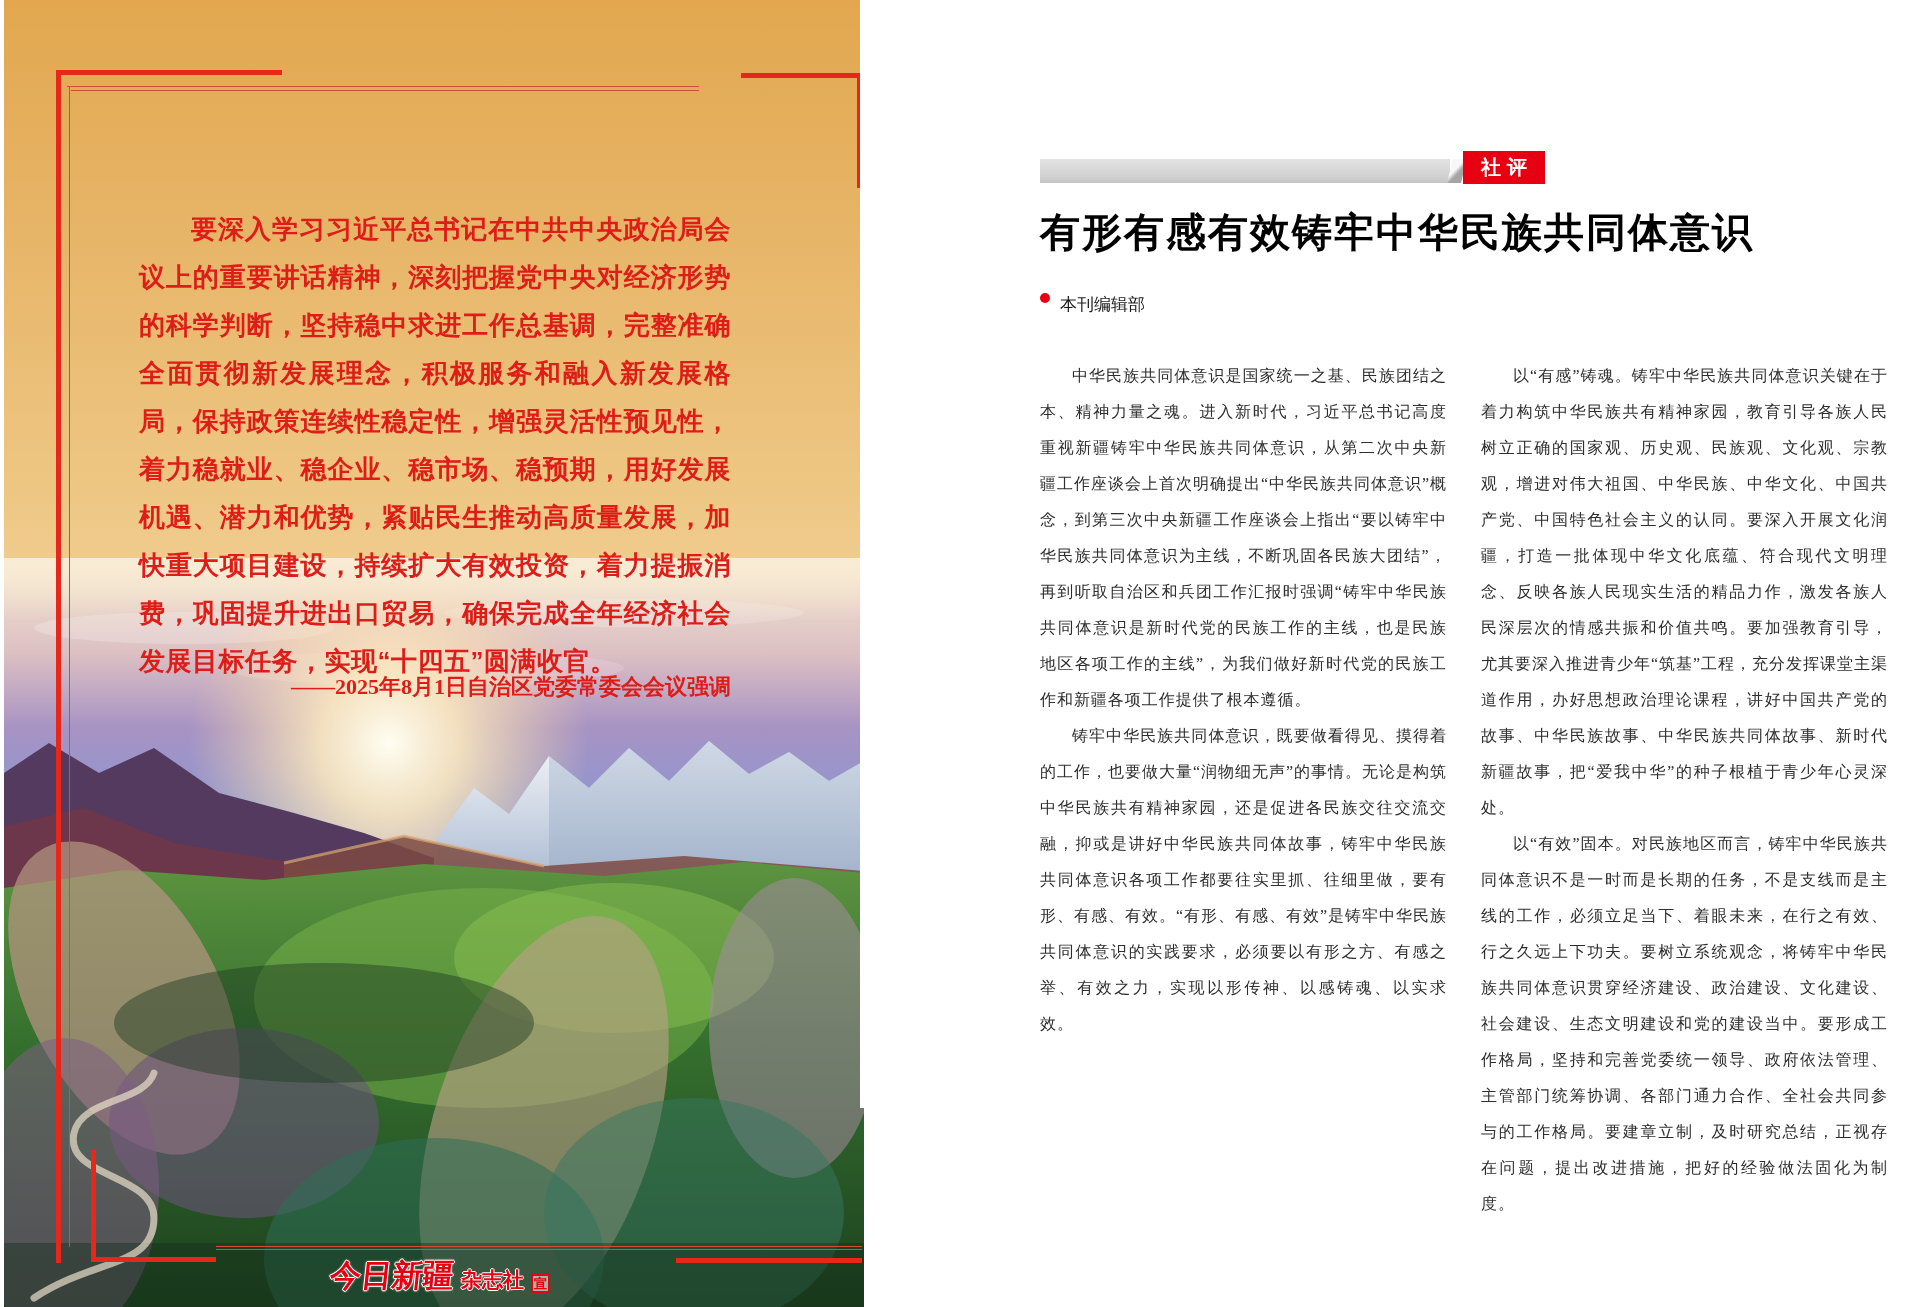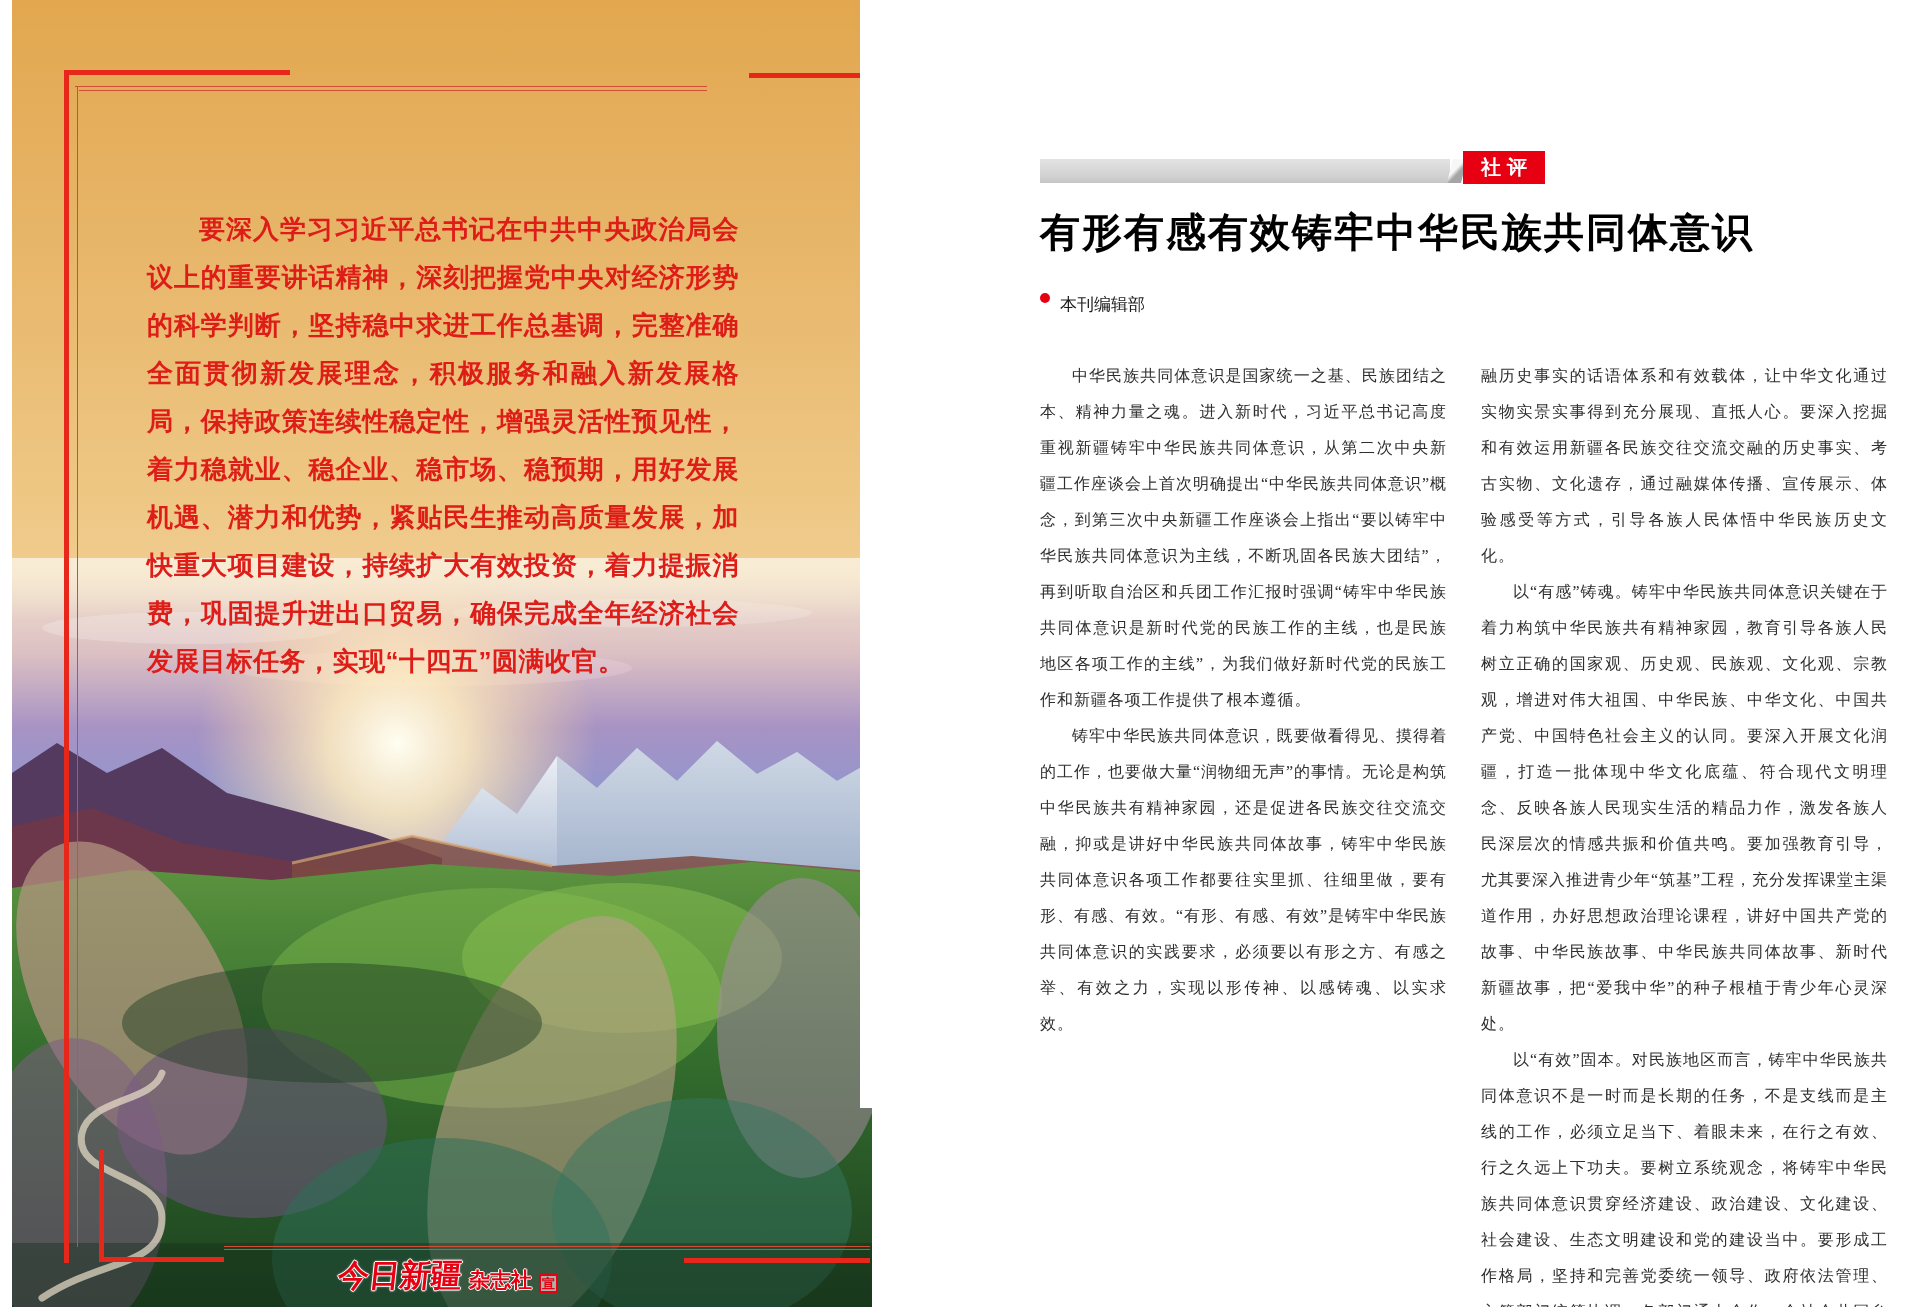--- a/index.html
+++ b/index.html
@@ -1,20 +1,20 @@
 <!DOCTYPE html>
 <html><head>
 <meta charset="utf-8">
 <style>
   html,body{margin:0;padding:0;background:#777;}
   .canvas{position:relative;width:1920px;height:1307px;background:#ffffff;overflow:hidden;
           font-family:"Liberation Sans",sans-serif;}
 
   
-  .left-page{position:absolute;left:12px;top:0;width:860px;height:1307px;
+  .left-page{position:absolute;left:4px;top:0;width:860px;height:1307px;
     background:linear-gradient(180deg,#e2a74f 0%,#e7b568 18%,#eec784 38%,#f4dcb2 62%,#f9ecd4 100%);}
   .photo{position:absolute;left:0;top:558px;width:860px;height:749px;}
   .photo svg{display:block;}
 
   
   .ln{position:absolute;background:#e8271b;}
   .ln.thin{background:#cf4e36;}
   .tl-h{left:52px;top:70px;width:226px;height:5px;}
   .l-v {left:52px;top:70px;width:5px;height:1193px;}
   .tr-h{left:737px;top:73px;width:121px;height:5px;}
@@ -146,20 +146,21 @@
     <div class="ln bl-v"></div>
     <div class="ln bl-h"></div>
     <div class="ln br-h"></div>
     <div class="ln thin thin-top1"></div>
     <div class="ln thin thin-top2"></div>
     <div class="ln thin thin-left"></div>
     <div class="ln thin thin-bot1"></div>
     <div class="ln thin thin-bot2"></div>
 
     <div class="quote">要深入学习习近平总书记在中共中央政治局会议上的重要讲话精神，深刻把握党中央对经济形势的科学判断，坚持稳中求进工作总基调，完整准确全面贯彻新发展理念，积极服务和融入新发展格局，保持政策连续性稳定性，增强灵活性预见性，着力稳就业、稳企业、稳市场、稳预期，用好发展机遇、潜力和优势，紧贴民生推动高质量发展，加快重大项目建设，持续扩大有效投资，着力提振消费，巩固提升进出口贸易，确保完成全年经济社会发展目标任务，实现“十四五”圆满收官。</div>
+    <div class="attribution">——2025年8月1日自治区党委常委会会议强调</div>
 
     <div class="brand">
       <span class="main">今日新疆</span>
       <span class="sub">杂志社</span>
       <span class="seal">宣</span>
     </div>
   </div>
 
   <div class="right-page">
     <div class="gray-bar"></div>
@@ -172,19 +173,18 @@
       <span class="dot"></span>
       <span>本刊编辑部</span>
     </div>
 
     <div class="columns">
       <div class="col">
           <p class="">中华民族共同体意识是国家统一之基、民族团结之本、精神力量之魂。进入新时代，习近平总书记高度重视新疆铸牢中华民族共同体意识，从第二次中央新疆工作座谈会上首次明确提出“中华民族共同体意识”概念，到第三次中央新疆工作座谈会上指出“要以铸牢中华民族共同体意识为主线，不断巩固各民族大团结”，再到听取自治区和兵团工作汇报时强调“铸牢中华民族共同体意识是新时代党的民族工作的主线，也是民族地区各项工作的主线”，为我们做好新时代党的民族工作和新疆各项工作提供了根本遵循。</p>
           <p class="">铸牢中华民族共同体意识，既要做看得见、摸得着的工作，也要做大量“润物细无声”的事情。无论是构筑中华民族共有精神家园，还是促进各民族交往交流交融，抑或是讲好中华民族共同体故事，铸牢中华民族共同体意识各项工作都要往实里抓、往细里做，要有形、有感、有效。“有形、有感、有效”是铸牢中华民族共同体意识的实践要求，必须要以有形之方、有感之举、有效之力，实现以形传神、以感铸魂、以实求效。</p>
         </div>
       <div class="col">
-          <p class="noindent">融历史事实的话语体系和有效载体，让中华文化通过实物实景实事得到充分展现、直抵人心。要深入挖掘和有效运用新疆各民族交往交流交融的历史事实、考古实物、文化遗存，通过融媒体传播、宣传展示、体验感受等方式，引导各族人民体悟中华民族历史文化。</p>
           <p class="">以“有感”铸魂。铸牢中华民族共同体意识关键在于着力构筑中华民族共有精神家园，教育引导各族人民树立正确的国家观、历史观、民族观、文化观、宗教观，增进对伟大祖国、中华民族、中华文化、中国共产党、中国特色社会主义的认同。要深入开展文化润疆，打造一批体现中华文化底蕴、符合现代文明理念、反映各族人民现实生活的精品力作，激发各族人民深层次的情感共振和价值共鸣。要加强教育引导，尤其要深入推进青少年“筑基”工程，充分发挥课堂主渠道作用，办好思想政治理论课程，讲好中国共产党的故事、中华民族故事、中华民族共同体故事、新时代新疆故事，把“爱我中华”的种子根植于青少年心灵深处。</p>
           <p class="">以“有效”固本。对民族地区而言，铸牢中华民族共同体意识不是一时而是长期的任务，不是支线而是主线的工作，必须立足当下、着眼未来，在行之有效、行之久远上下功夫。要树立系统观念，将铸牢中华民族共同体意识贯穿经济建设、政治建设、文化建设、社会建设、生态文明建设和党的建设当中。要形成工作格局，坚持和完善党委统一领导、政府依法管理、主管部门统筹协调、各部门通力合作、全社会共同参与的工作格局。要建章立制，及时研究总结，正视存在问题，提出改进措施，把好的经验做法固化为制度。</p>
         </div>
     </div>
   </div>
 </div>
 
 </body></html>

